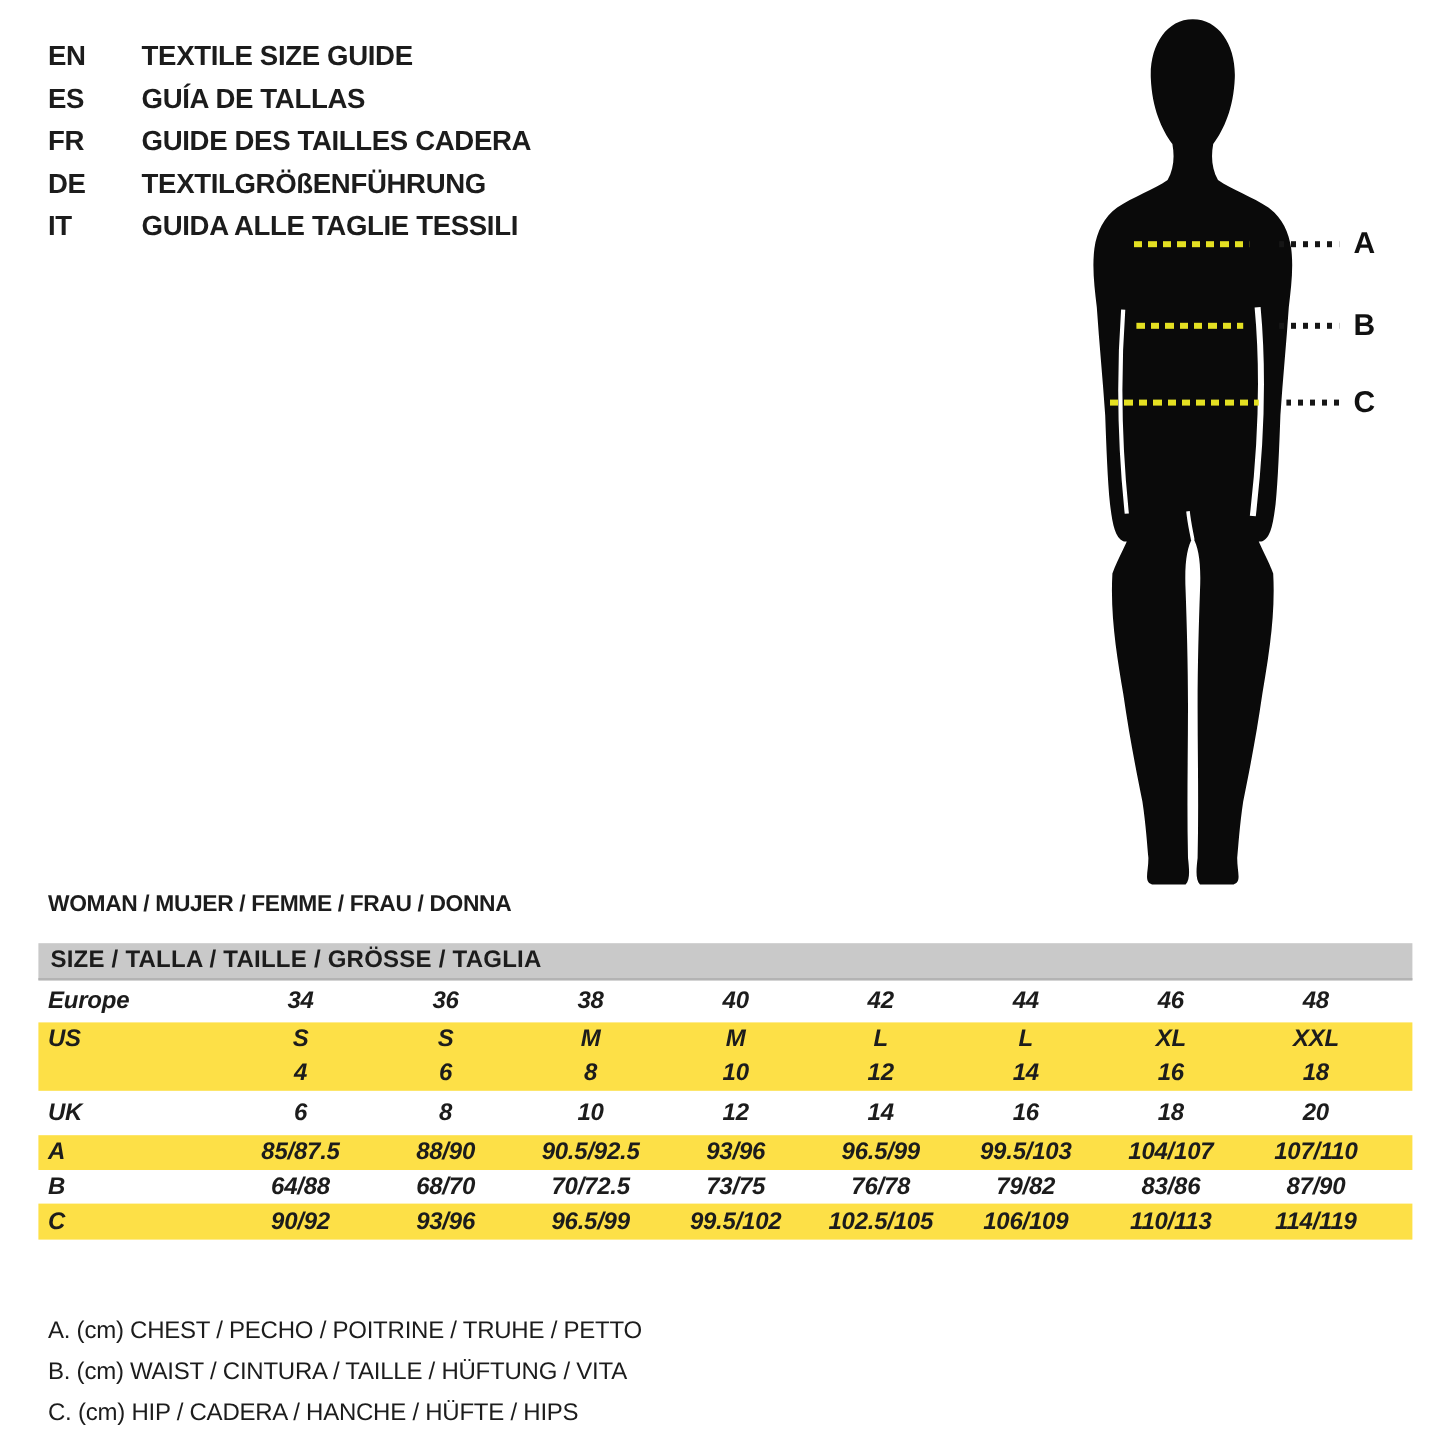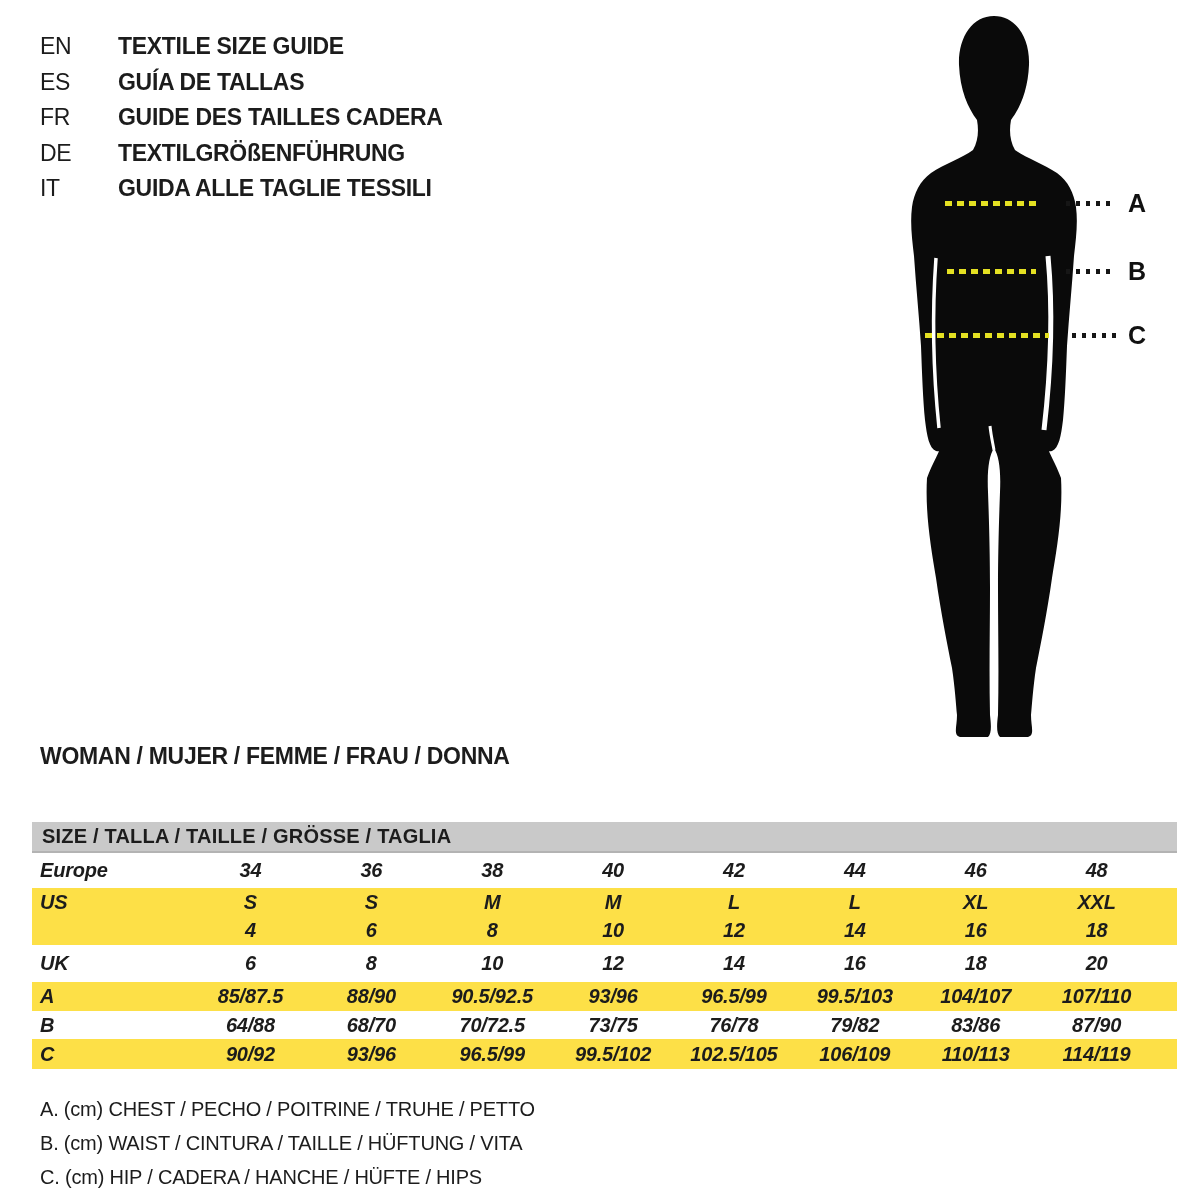--- a/index.html
+++ b/index.html
@@ -4,45 +4,45 @@
 <style>
   html,body{margin:0;padding:0;background:#ffffff;}
   .canvas{
     position:relative;width:1200px;height:1200px;background:#fff;overflow:hidden;
     font-family:"Liberation Sans","DejaVu Sans",sans-serif;
     color:#1c1c1c;-webkit-font-smoothing:antialiased;
   }
   
   .langs{position:absolute;left:40px;top:29px;margin:0;padding:0;list-style:none;}
   .lang-row{display:flex;height:35.5px;align-items:center;}
-  .lang-code{width:78px;font-size:23px;font-weight:normal;letter-spacing:-0.3px;}
+  .lang-code{width:78px;font-size:23px;font-weight:bold;letter-spacing:-0.3px;}
   .lang-title{font-size:23px;font-weight:bold;letter-spacing:-0.3px;white-space:nowrap;}
   
   .figure{position:absolute;left:0;top:0;width:1200px;height:745px;}
   .silhouette{position:absolute;left:864px;top:8px;width:260px;height:730px;}
   .mline{position:absolute;height:5px;}
   .mline.yellow{background:repeating-linear-gradient(90deg,#e4e022 0 7px,transparent 7px 12px);}
   .mline.dots{background:repeating-linear-gradient(90deg,#161616 0 4px,transparent 4px 10px);}
   .marker-label{position:absolute;width:34px;font-size:25px;font-weight:bold;color:#111;text-align:left;}
   #yl-a{left:945px;top:201px;width:96px;}
   #yl-b{left:947px;top:269px;width:89px;}
   #yl-c{left:925px;top:333px;width:124px;}
   #bd-a{left:1066px;top:201px;width:50px;}
   #bd-b{left:1066px;top:269px;width:50px;}
   #bd-c{left:1072px;top:333px;width:44px;}
   #ml-a{left:1128px;top:189px;}
   #ml-b{left:1128px;top:257px;}
   #ml-c{left:1128px;top:321px;}
   
   .section-title{
-    position:absolute;left:40px;top:743px;font-size:23px;font-weight:bold;
+    position:absolute;left:40px;top:743px;font-size:19px;font-weight:bold;
     letter-spacing:-0.3px;white-space:nowrap;
   }
   
-  .size-table{position:absolute;left:32px;top:786px;width:1145px;margin-top:36px;}
+  .size-table{position:absolute;left:32px;top:786px;width:1145px;}
   .thead{
     height:31px;background:#c9c9c9;border-bottom:2px solid #b3b3b3;
     display:flex;align-items:center;padding-left:10px;box-sizing:border-box;
     font-size:20px;font-weight:bold;letter-spacing:0.2px;
   }
   .trow{display:grid;grid-template-columns:158px repeat(8,1fr);
     align-items:center;box-sizing:border-box;padding-right:20px;font-style:italic;}
   .trow.shaded{background:#fde047;}
   .trow:nth-child(1){height:35px;}
   .trow:nth-child(2){height:28px;}

